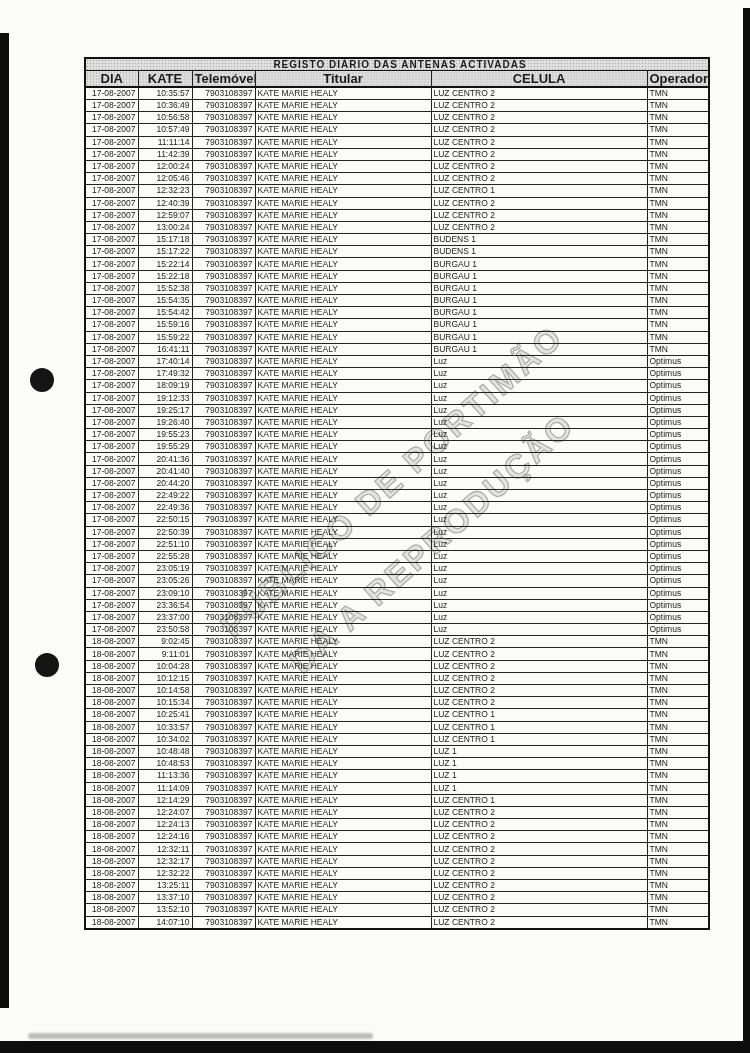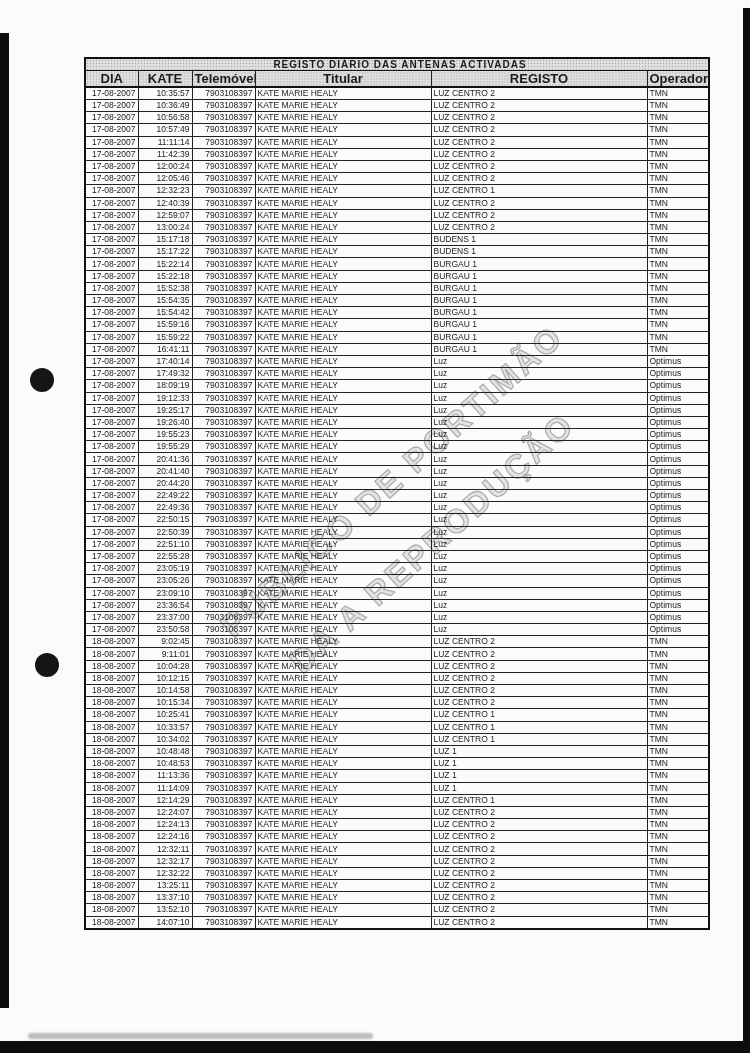--- a/index.html
+++ b/index.html
@@ -91,21 +91,21 @@
     </colgroup>
     <thead>
       <tr class="title-row">
         <th colspan="6" class="shade">REGISTO DIÁRIO DAS ANTENAS ACTIVADAS</th>
       </tr>
       <tr class="head-row">
         <th class="shade">DIA</th>
         <th class="shade">KATE</th>
         <th class="shade">Telemóvel</th>
         <th class="shade">Titular</th>
-        <th class="shade">REGISTO</th>
+        <th class="shade">CELULA</th>
         <th class="shade">Operadora</th>
       </tr>
     </thead>
     <tbody>
 
     <tr class="data-row">
           <td class="c-dia a-r">17-08-2007</td>
           <td class="c-hora a-r">10:35:57</td>
           <td class="c-tel a-r">7903108397</td>
           <td class="c-tit a-l">KATE MARIE HEALY</td>

